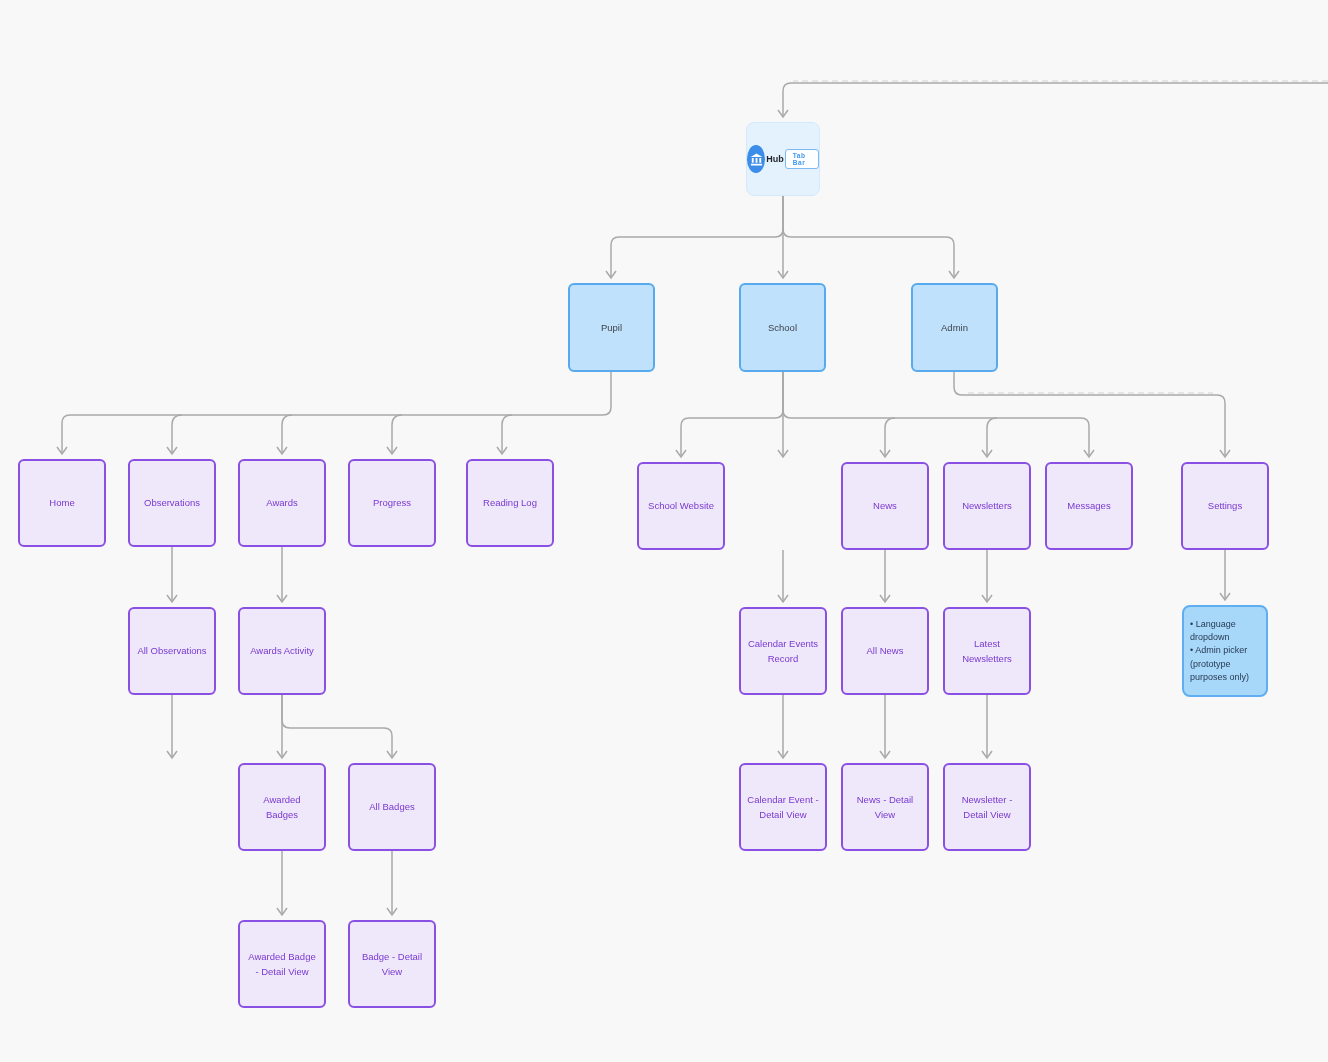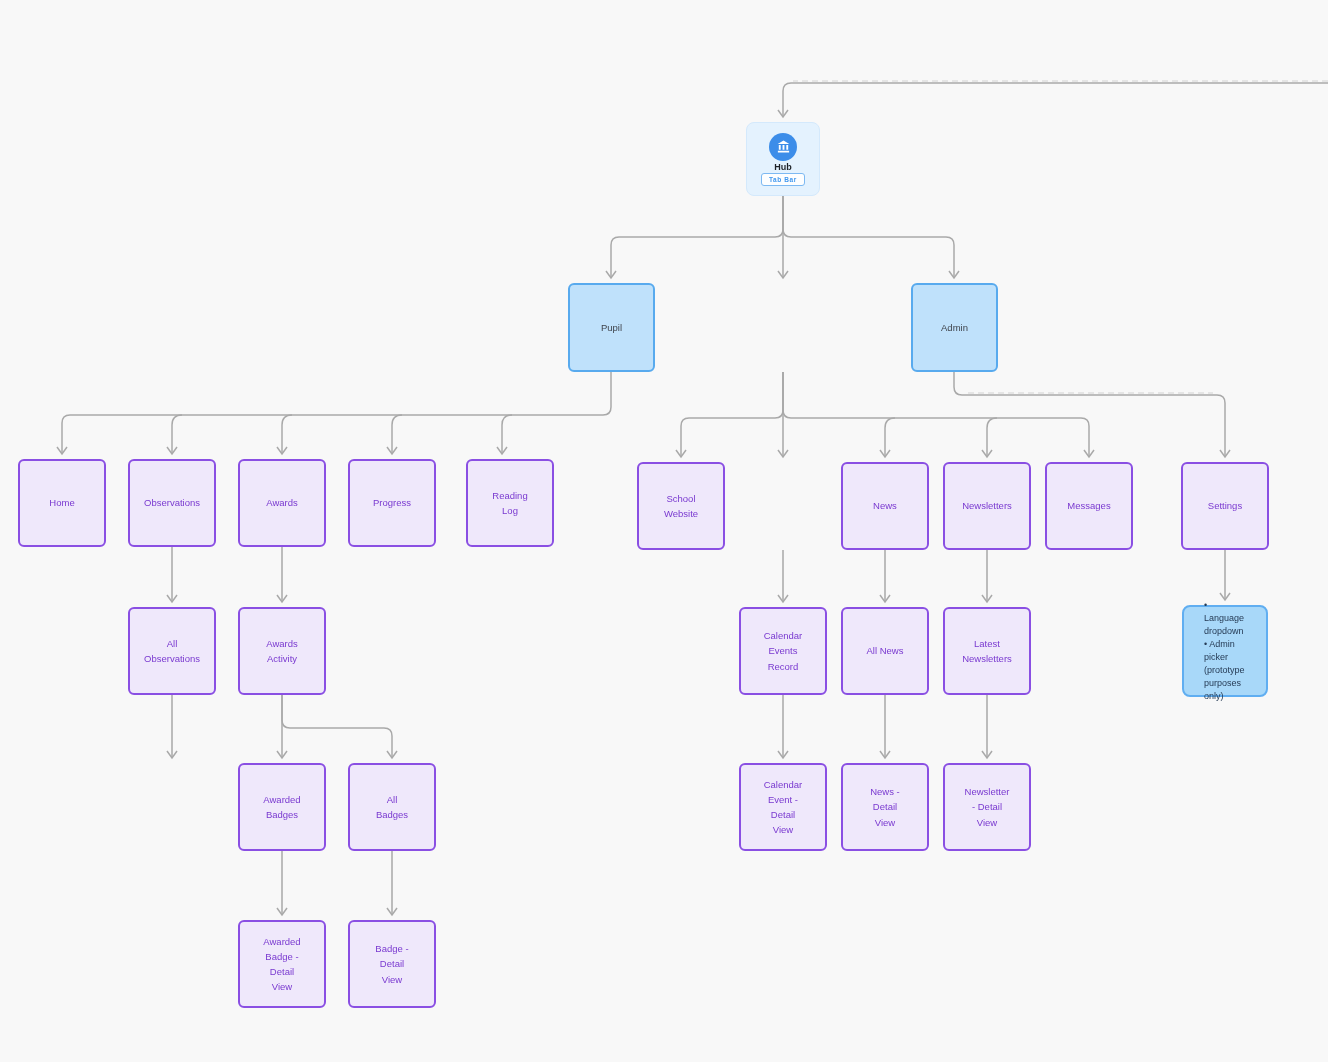--- a/index.html
+++ b/index.html
@@ -10,29 +10,29 @@
     --badge_text:#3f97ef; --badge_border:#7db9f2;
     --note_fill:#a8d8f9; --note_border:#60aef1; --note_text:#263b55;
   }
   *{margin:0;padding:0;box-sizing:border-box}
   html,body{width:1328px;height:1062px;overflow:hidden}
   body{background:var(--bg);font-family:"Liberation Sans",sans-serif;position:relative}
   .canvas{position:absolute;inset:0}
   svg.edges{position:absolute;left:0;top:0}
   .node{
     position:absolute;display:flex;align-items:center;justify-content:center;
-    text-align:center;border-radius:6px;padding:20px;
+    text-align:center;border-radius:6px;padding:6px;
     width:88px;height:88px;font-size:9.5px;line-height:1.6;
   }
   .purple{background:var(--purple_fill);border:2px solid var(--purple_border);color:var(--purple_text)}
   .blue{background:var(--blue_fill);border:2px solid var(--blue_border);color:var(--blue_text);width:87px;height:89px}
   .hub{
     position:absolute;width:74px;height:74px;border-radius:8px;
     background:var(--hub_fill);border:1px solid var(--hub_border);
-    display:flex;flex-direction:column;align-items:center;justify-content:center;gap:1px;
+    display:flex;align-items:center;justify-content:center;gap:1px;
   }
   .hub-circle{
     width:28px;height:28px;border-radius:50%;background:var(--hub_circle);
     display:flex;align-items:center;justify-content:center;
   }
   .hub-label{font-size:9px;font-weight:bold;color:var(--hub_text)}
   .hub-badge{
     font-size:6.5px;letter-spacing:.6px;color:var(--badge_text);
     background:#fdfeff;border:1px solid var(--badge_border);border-radius:3px;
     padding:2px 7px;font-weight:bold;
@@ -101,20 +101,23 @@
       <svg width="15" height="15" viewBox="0 0 16 16">
         <path fill="#ffffff" d="M8 1.5 L14.2 5.4 H1.8 Z M3 6.4 h2 v5 h-2 Z M7 6.4 h2 v5 h-2 Z M11 6.4 h2 v5 h-2 Z M2 12.4 h12 v1.9 h-12 Z"></path>
       </svg>
     </div>
     <div class="hub-label">Hub</div>
     <div class="hub-badge">Tab Bar</div>
   </div>
 
   <div class="node blue" style="left:568px;top:283px">
       <span>Pupil</span>
+    </div>
+  <div class="node blue" style="left:739px;top:283px">
+      <span>School</span>
     </div>
   <div class="node blue" style="left:911px;top:283px">
       <span>Admin</span>
     </div>
 
   <div class="node purple" style="left:18px;top:459px">
       <span>Home</span>
     </div>
   <div class="node purple" style="left:128px;top:459px">
       <span>Observations</span>

